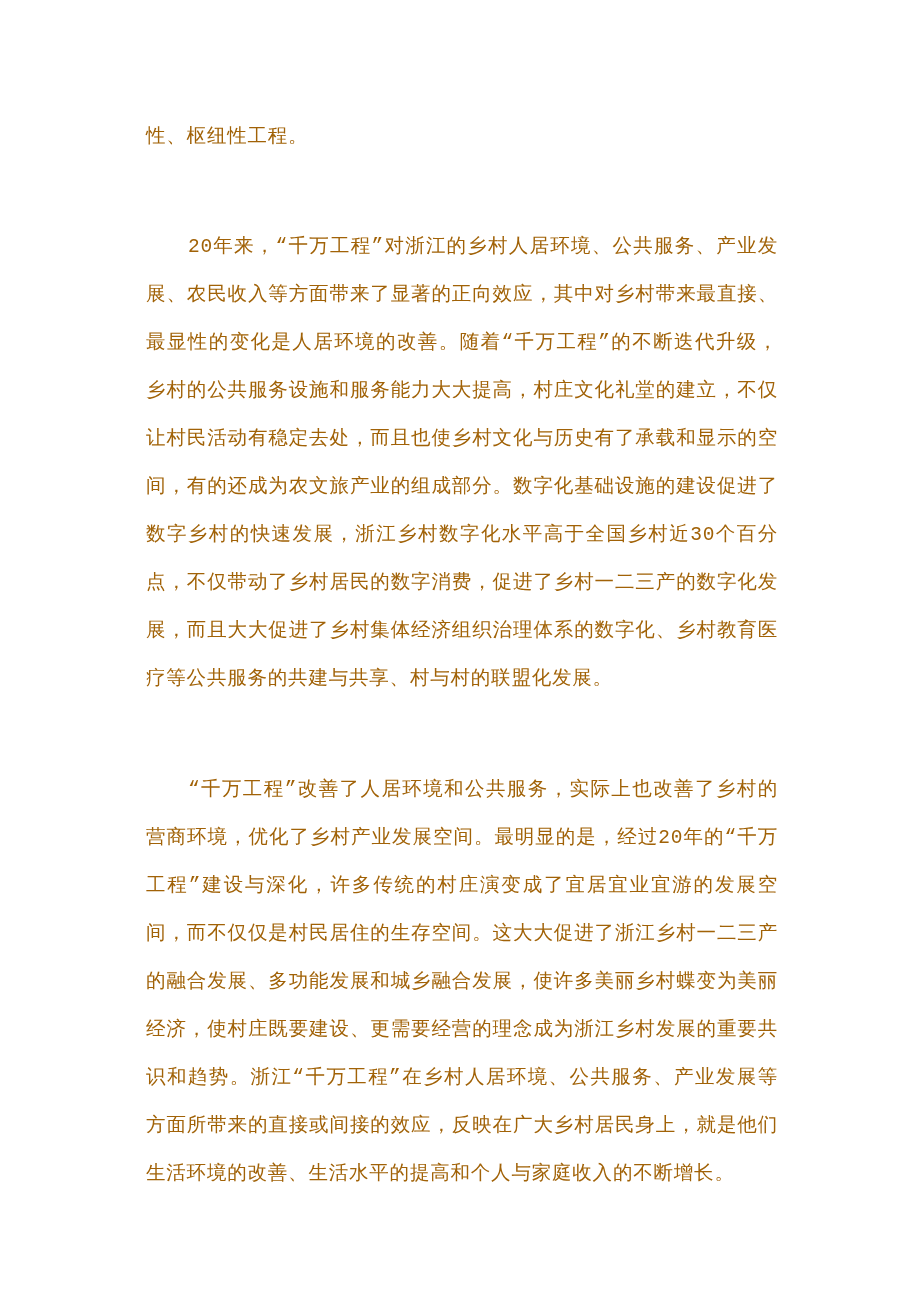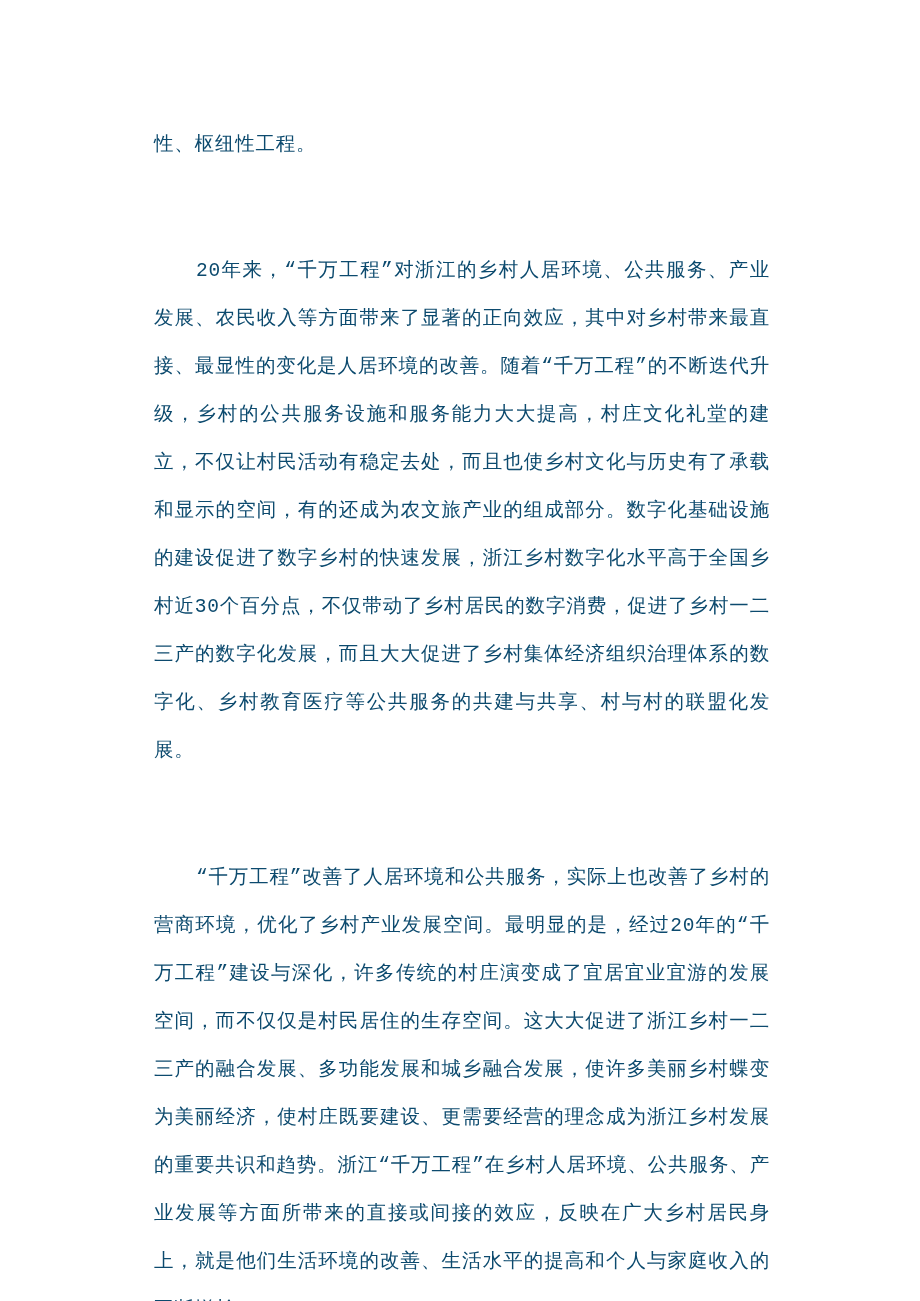--- a/index.html
+++ b/index.html
@@ -20,25 +20,25 @@
 
   .doc-body {
     position: absolute;
     left: 138px;
     top: 0;
     width: 648px;
   }
 
   
   .para {
-    margin: 16px;
+    margin: 8px;
     font-family: "DejaVu Serif", "Liberation Serif", serif;
     font-size: 19.5px;
     line-height: 48px;
-    color: #0c4a6e;
+    color: #a16207;
     text-align: justify;
     text-justify: inter-ideograph;
     letter-spacing: 0.8px;
     font-weight: 400;
     word-break: break-all;
     -webkit-font-smoothing: antialiased;
   }
 
   .para.indented {
     text-indent: 2.15em;

